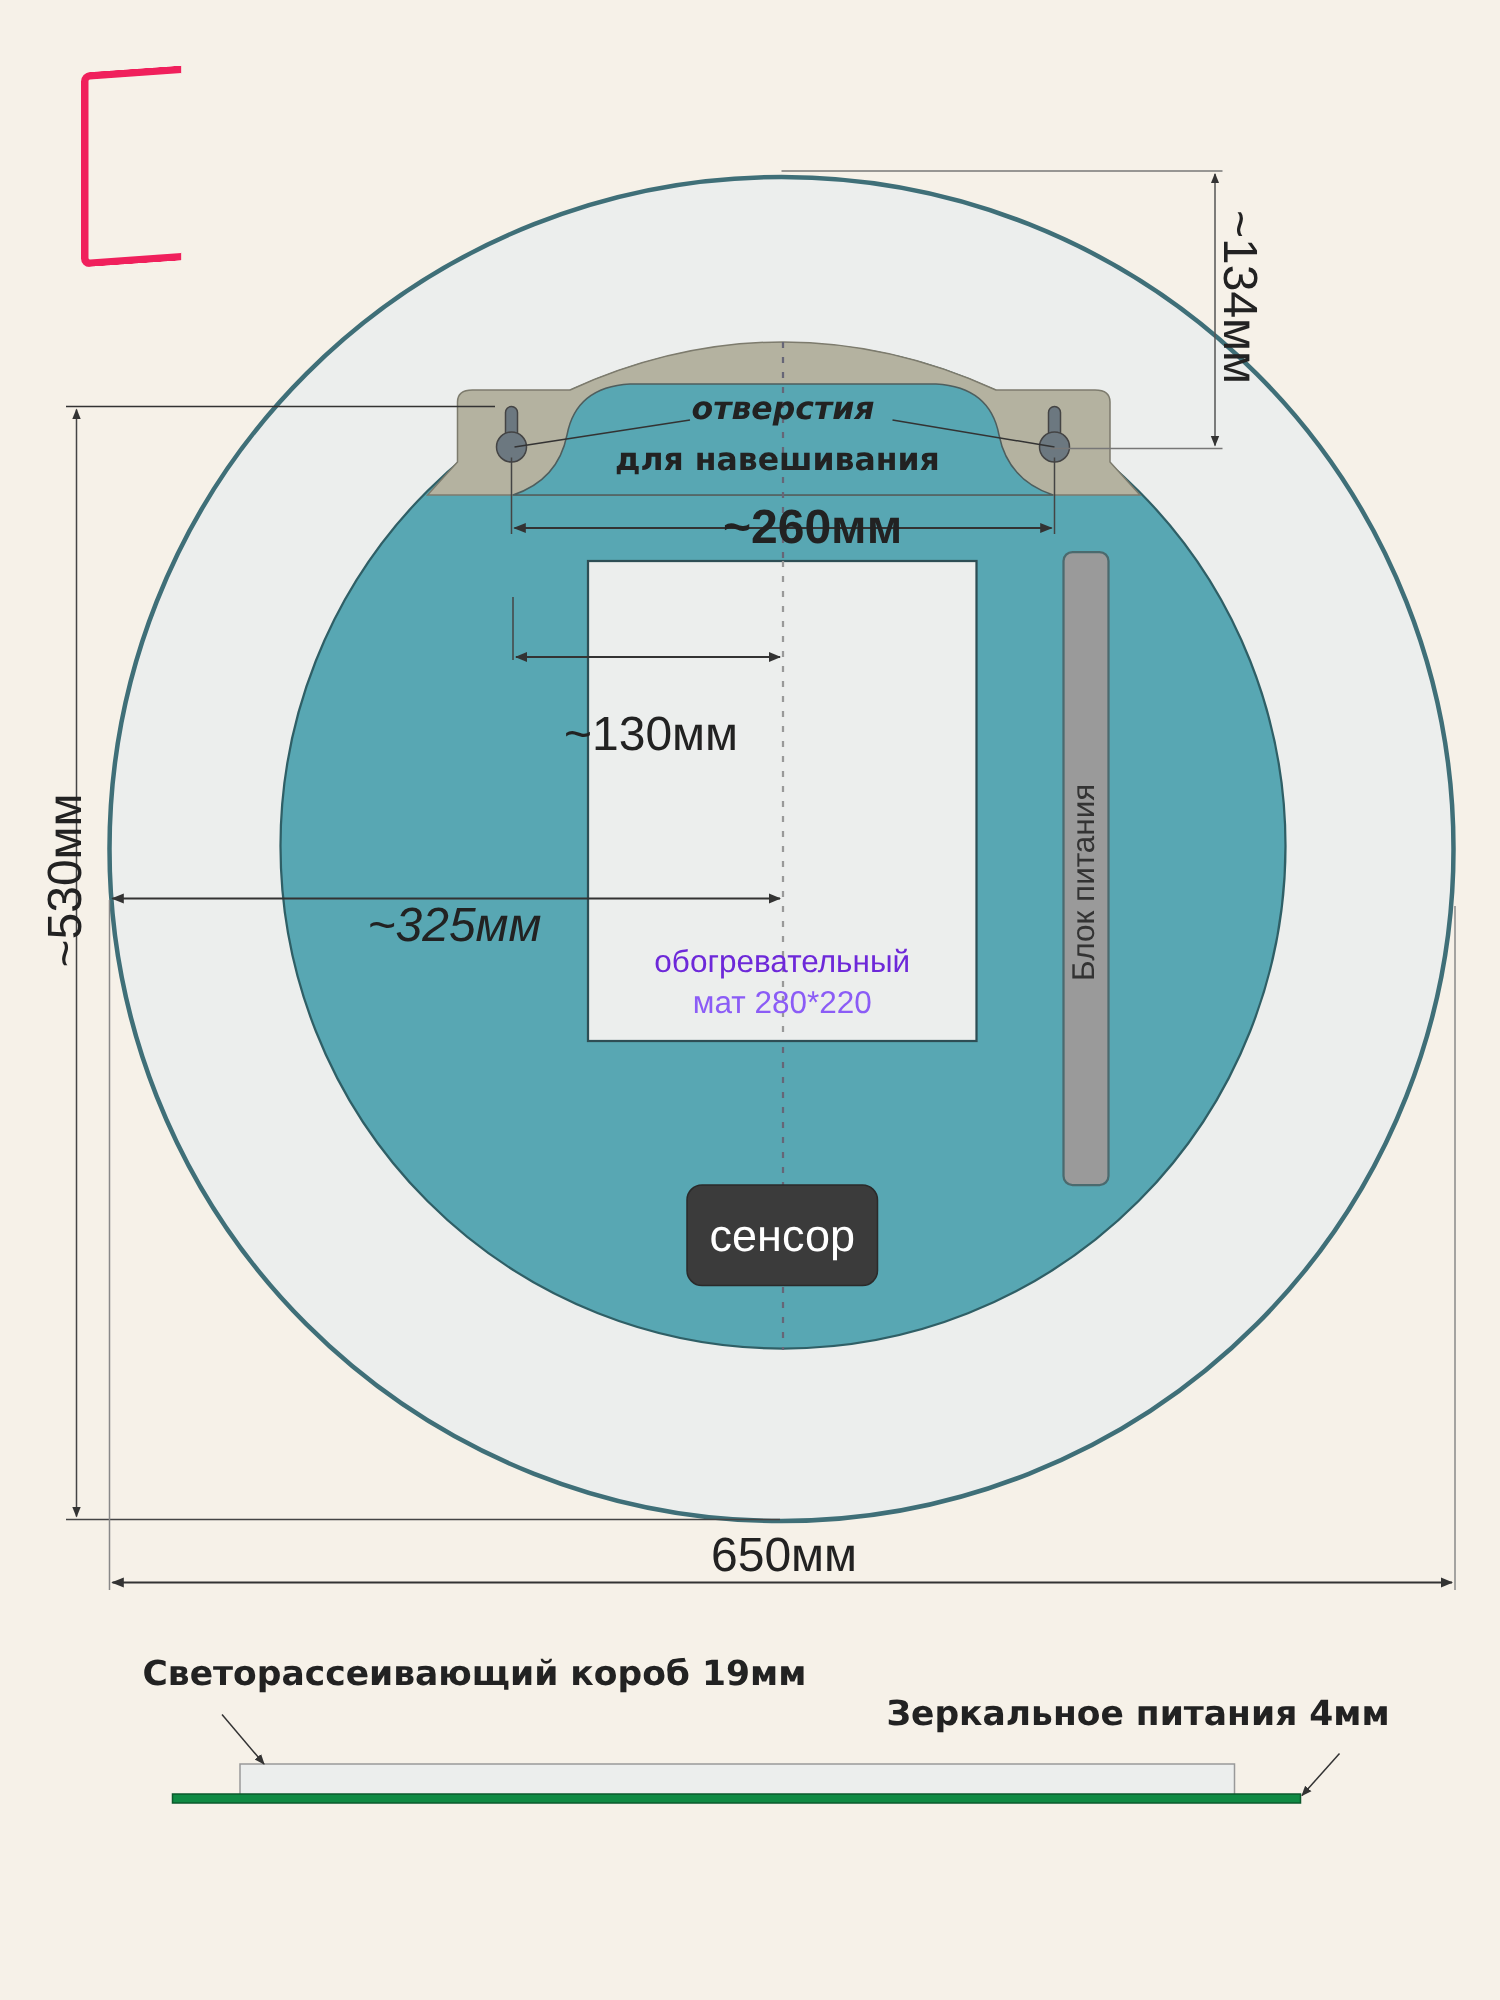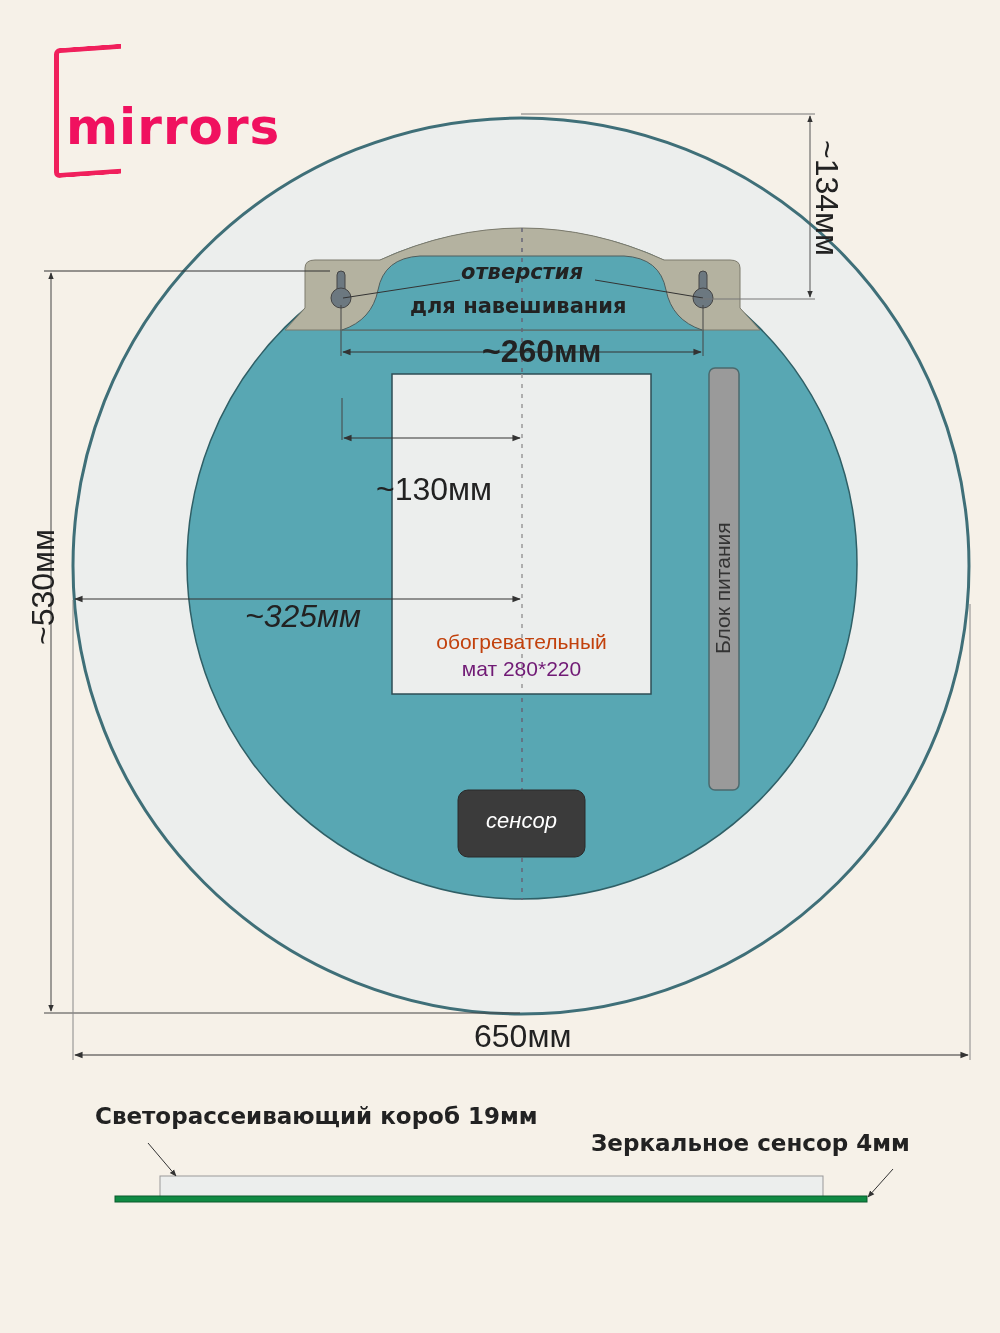--- a/index.html
+++ b/index.html
@@ -86,37 +86,36 @@
   <line x1="75" y1="1055" x2="968" y2="1055" stroke="#333" stroke-width="1.2" marker-start="url(#arr)" marker-end="url(#arr)"></line>
 
   <rect x="160" y="1176" width="663" height="21" fill="#eceeed" stroke="#999" stroke-width="1"></rect>
   <rect x="115" y="1196" width="752" height="6" fill="#0f8a43" stroke="#0b5a2c" stroke-width="1"></rect>
   <line x1="148" y1="1143" x2="176" y2="1176" stroke="#333" stroke-width="1" marker-end="url(#arr)"></line>
   <line x1="893" y1="1169" x2="868" y2="1197" stroke="#333" stroke-width="1" marker-end="url(#arr)"></line>
 </svg>
 
 <div class="logo">
   <div class="logo-frame"></div>
-  <div class="logo-line2">mirrors</div>
 </div>
 
 <div class="label bold" style="left:461px; top:260px; font-size:21px;font-style:italic;">отверстия</div>
 <div class="label bold" style="left:410px; top:294px; font-size:21px;text-align:right;">для навешивания</div>
 <div class="label dim-big" style="left:482px; top:333px;font-weight:bold;">~260мм</div>
 
 <div class="label dim-big v-text" style="left:845px; top:140px; transform: rotate(90deg);">~134мм</div>
 
 <div class="label dim-big" style="left:376px; top:443px;margin-top:28px;">~130мм</div>
 <div class="label dim-big" style="left:245px; top:598px;font-style:italic;">~325мм</div>
 
 <div class="label dim-big v-text" style="left:25px; top:645px; transform: rotate(-90deg);">~530мм</div>
 
 <div class="label dim-big" style="left:474px; top:1018px;">650мм</div>
 
-<div class="label" style="left:392px; top:630px; width:259px; text-align:center; font-size:21px; color:#c2410c;">обогревательный</div>
-<div class="label" style="left:392px; top:657px; width:259px; text-align:center; font-size:21px; color:#701a75;">мат 280*220</div>
+<div class="label" style="left:392px; top:630px; width:259px; text-align:center; font-size:21px; color:#6d28d9;">обогревательный</div>
+<div class="label" style="left:392px; top:657px; width:259px; text-align:center; font-size:21px; color:#8b5cf6;">мат 280*220</div>
 
 <div class="label v-text" style="left:711px; top:654px; font-size:21px; color:#333; transform: rotate(-90deg);">Блок питания</div>
 
-<div class="label" style="left:458px; top:808px; width:127px; text-align:center; font-size:22px; color:#fff;font-style:italic;">сенсор</div>
+<div class="label" style="left:458px; top:808px; width:127px; text-align:center; font-size:30px; color:#fff;">сенсор</div>
 
 <div class="label bold" style="left:95px; top:1103px; font-size:23px;">Светорассеивающий короб 19мм</div>
-<div class="label bold" style="left:591px; top:1130px; font-size:23px;">Зеркальное сенсор 4мм</div>
+<div class="label bold" style="left:591px; top:1130px; font-size:23px;">Зеркальное питания 4мм</div>
 
 </body></html>

